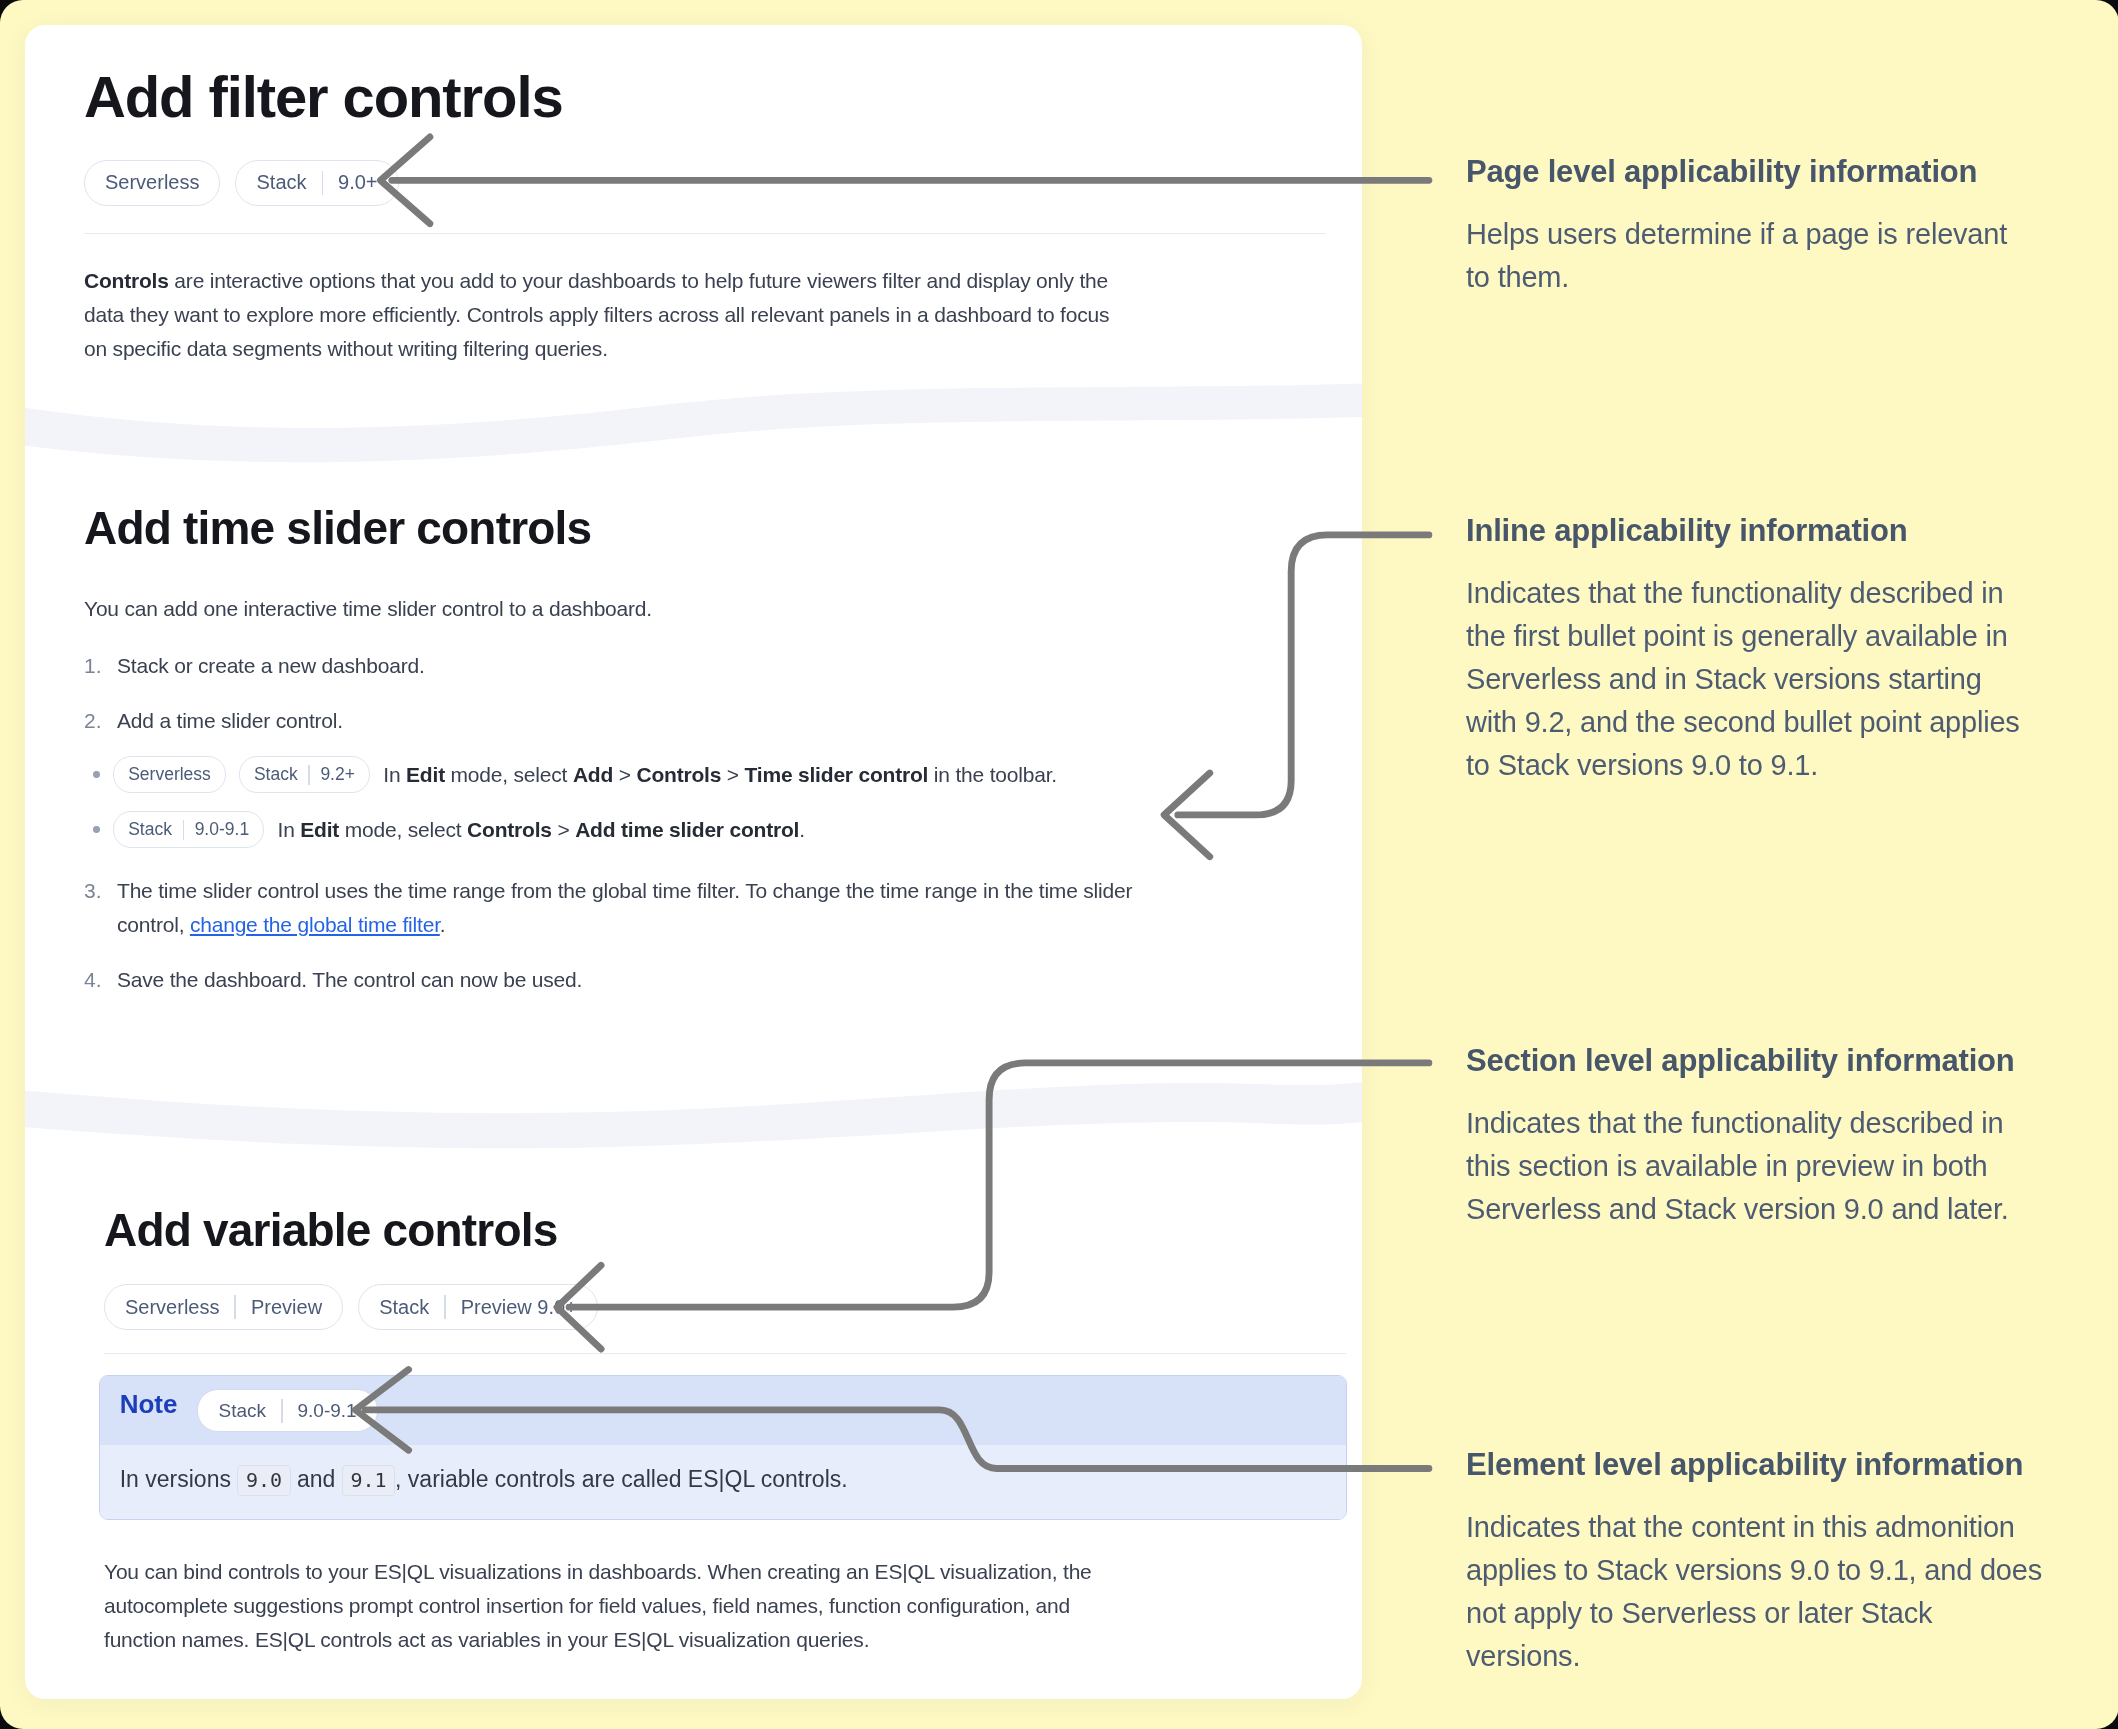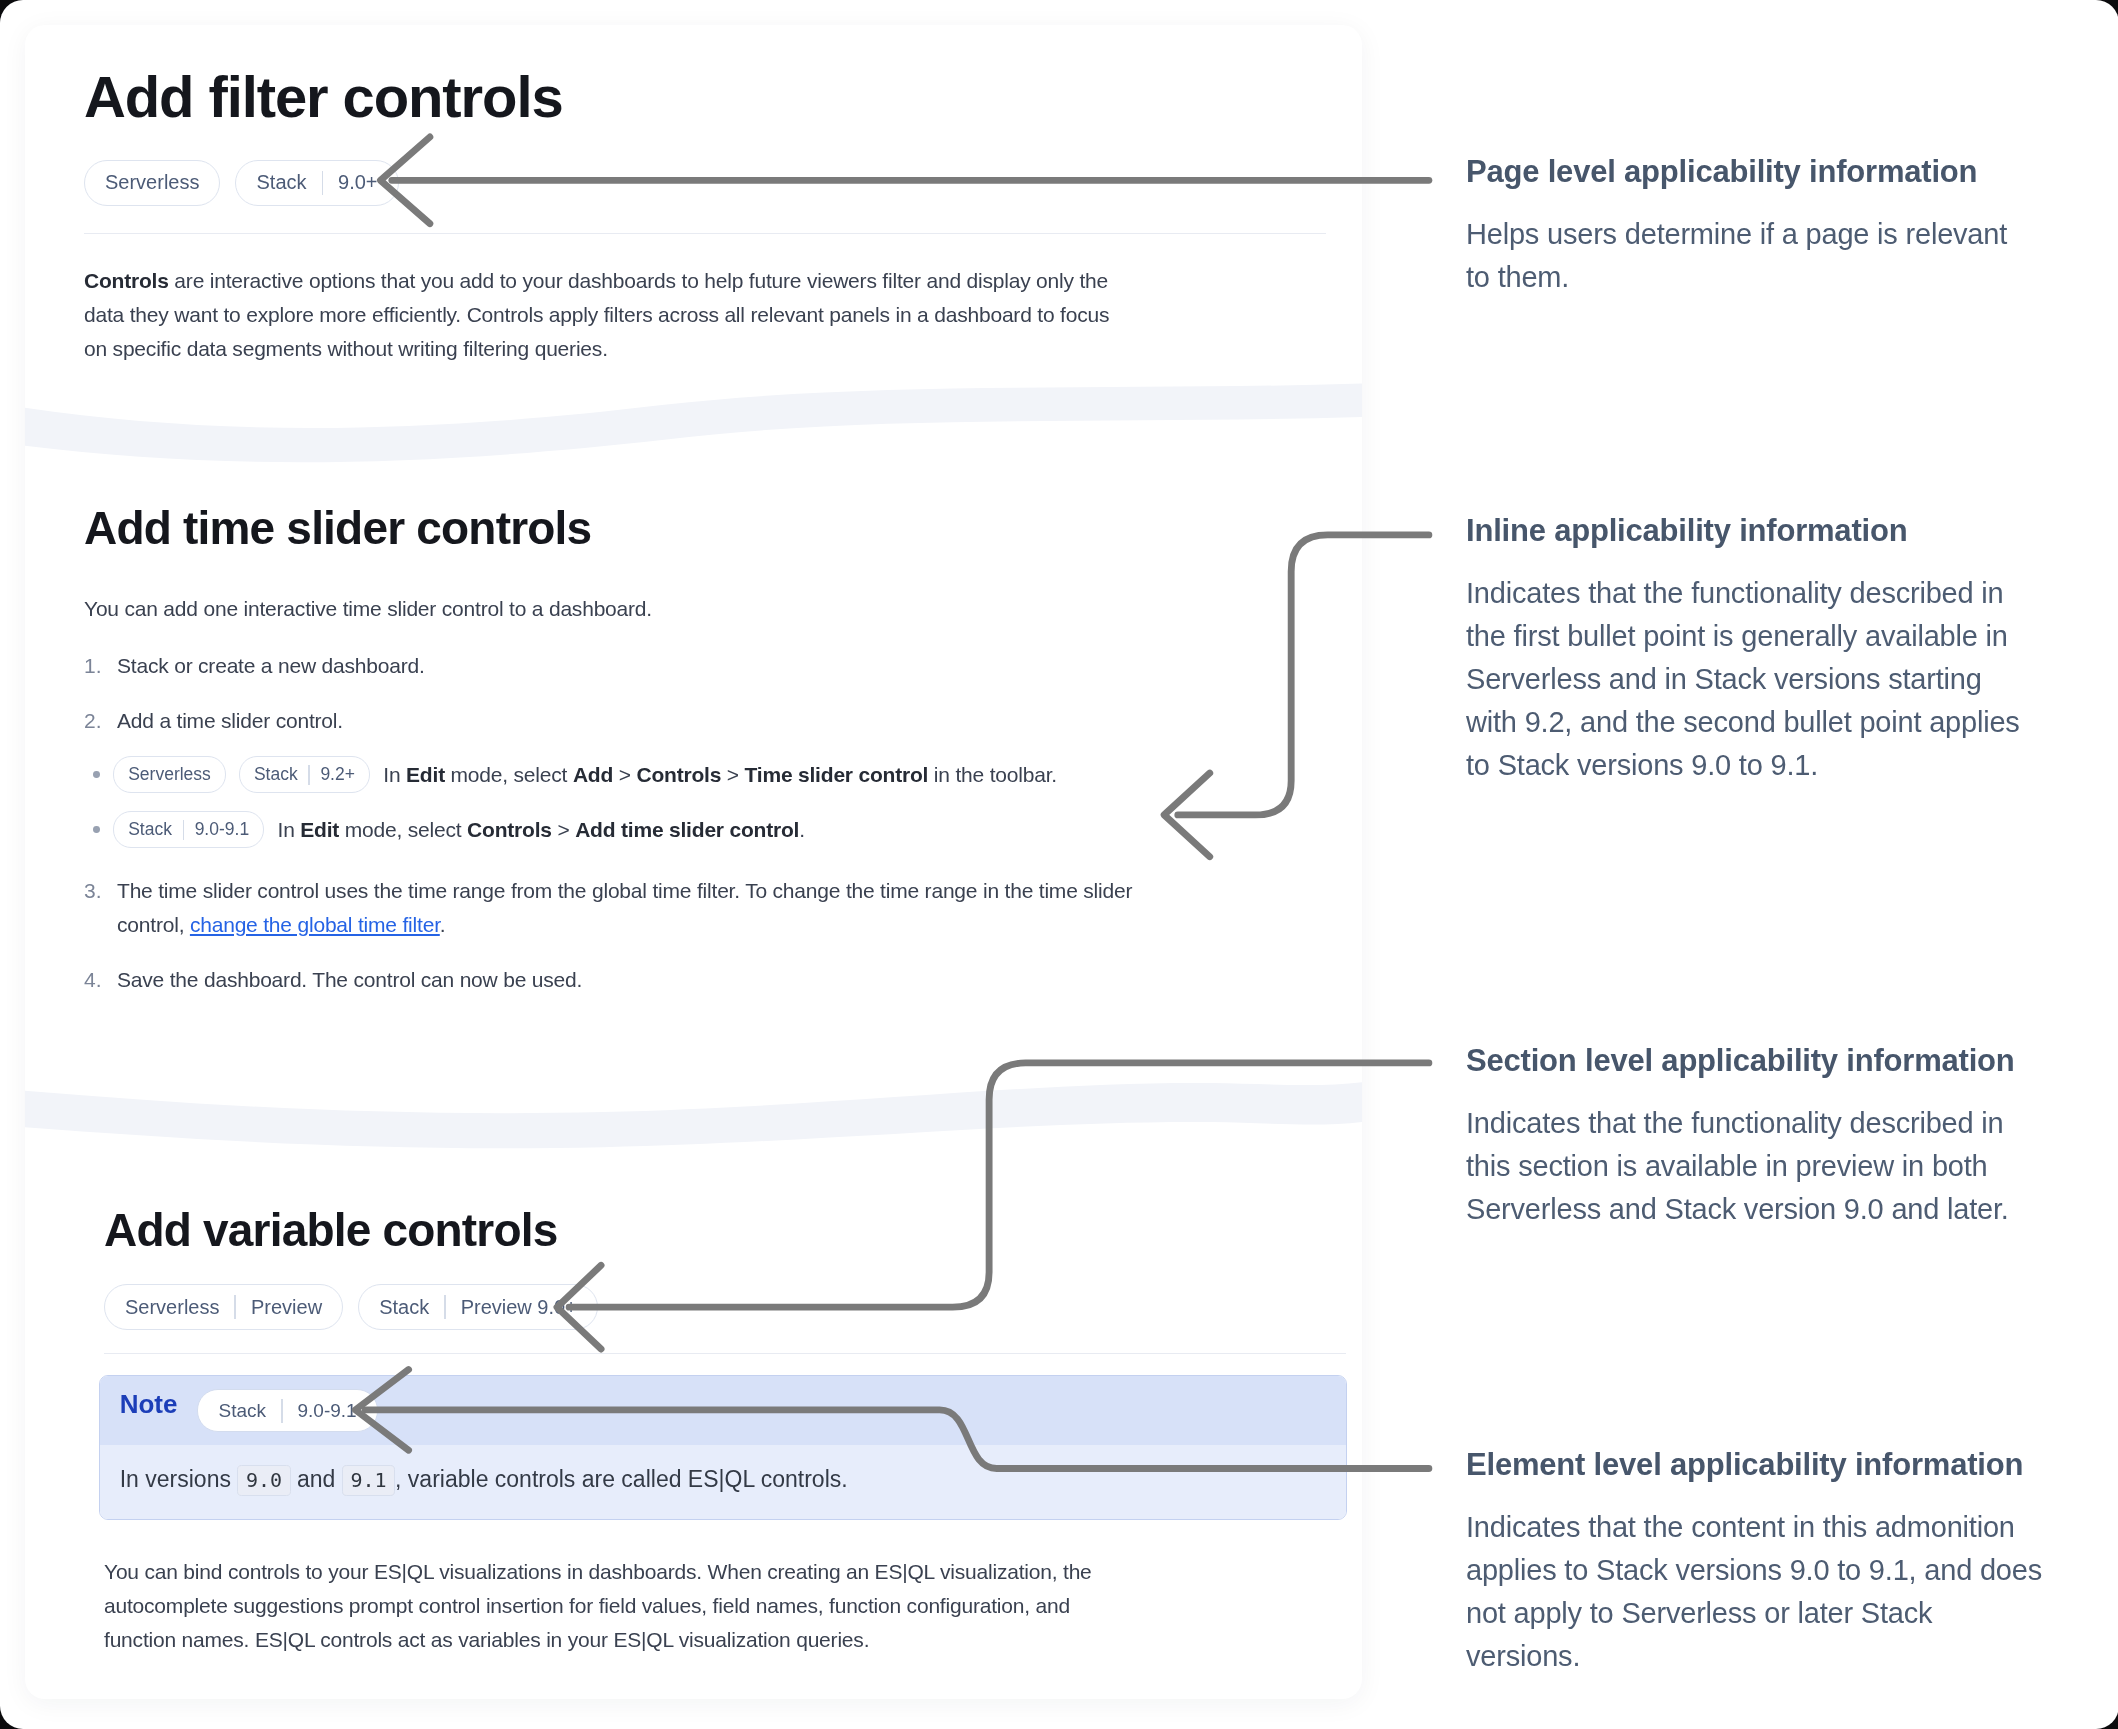--- a/index.html
+++ b/index.html
@@ -1,17 +1,17 @@
 <!DOCTYPE html>
 <html style="font-size:12px"><head>
 <meta charset="utf-8">
 <style>
   html,body{margin:0;padding:0;background:#0b0b0d;}
   body{width:2119px;height:1729px;position:relative;font-family:"Liberation Sans","DejaVu Sans",sans-serif;}
-  .page{position:absolute;inset:0;background:#ffffff;border-radius:23px;overflow:hidden;}
+  .page{position:absolute;inset:0;background:#fef9c3;border-radius:23px;overflow:hidden;}
 
   
   .col{position:absolute;left:25px;top:25px;width:1337px;height:1674px;background:#ffffff;
        border-radius:20px;box-shadow:0 4.6px 26px rgba(25,35,60,.05);}
   .wave{position:absolute;left:0;width:1337px;height:91px;display:block;}
   .wave1{top:351px;}
   .wave2{top:1055px;height:84px;}
 
   .sec{position:absolute;left:59px;width:1242px;}
   .sec1{top:42px;}

